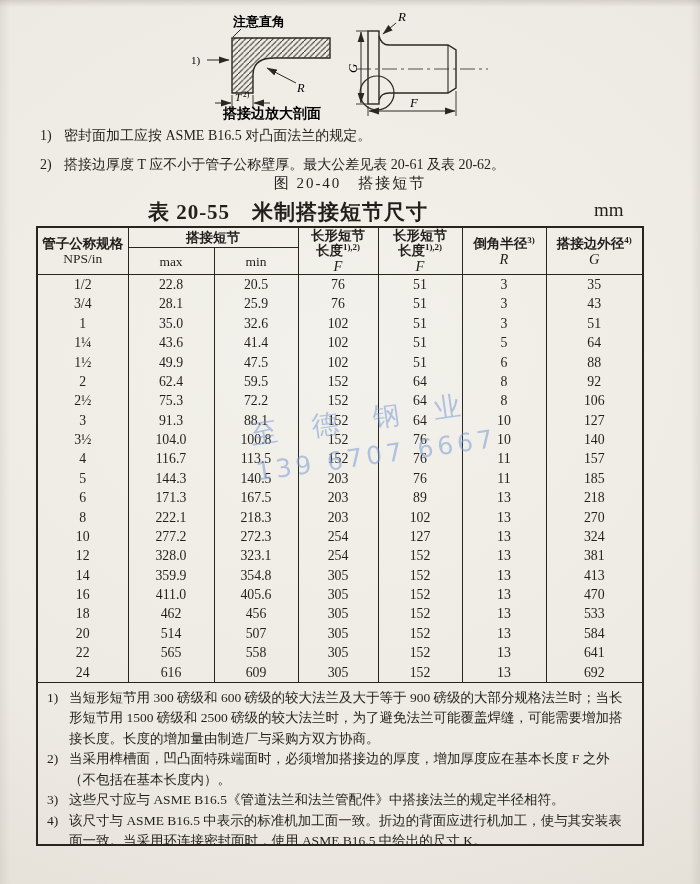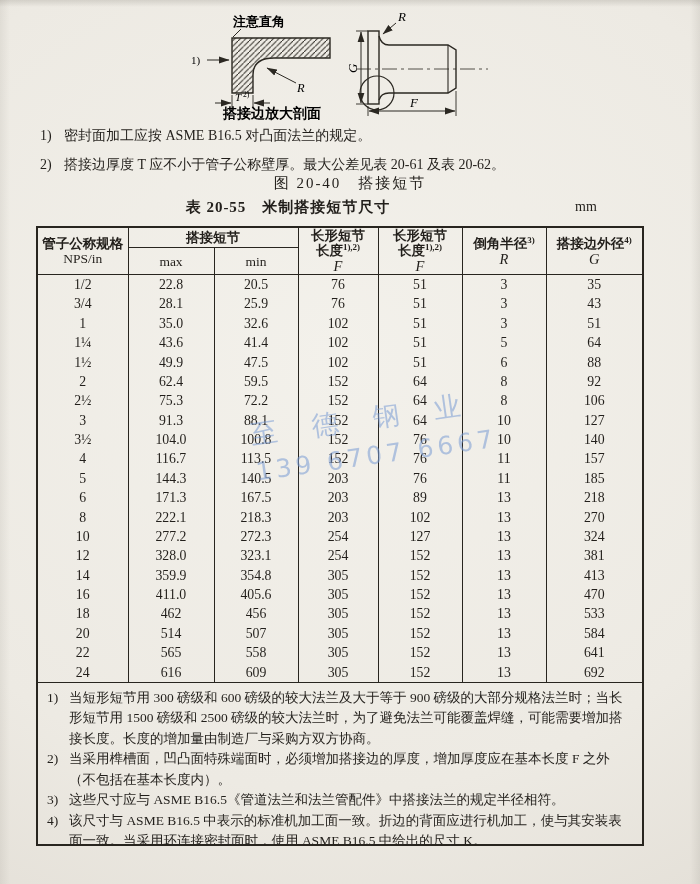--- a/index.html
+++ b/index.html
@@ -7,22 +7,22 @@
   .paper{position:relative;width:700px;height:884px;overflow:hidden;
     background:
       linear-gradient(180deg, rgba(110,105,95,.20) 0px, rgba(110,105,95,0) 7px),
       linear-gradient(90deg, rgba(110,105,95,.10) 0px, rgba(110,105,95,0) 10px, rgba(110,105,95,0) 690px, rgba(110,105,95,.12) 700px),
       radial-gradient(ellipse 130% 90% at 48% 40%, #f3f1eb 0%, #edeae3 55%, #ddd8cf 100%);}
   .abs{position:absolute;}
   svg text{font-family:"Liberation Serif","DejaVu Serif",serif;}
   .note-line{display:flex;font-size:14px;line-height:18px;white-space:nowrap;}
   .note-num{flex:0 0 24px;}
   .fig-caption{left:0;top:174px;width:700px;text-align:center;font-size:15px;letter-spacing:2px;}
-  .tbl-title{left:0;top:198px;width:576px;text-align:center;font-size:15px;font-weight:bold;letter-spacing:1px;}
-  .unit{left:575px;top:199px;font-size:14px;}
+  .tbl-title{left:0;top:198px;width:576px;text-align:center;font-size:21px;font-weight:bold;letter-spacing:1px;}
+  .unit{left:594px;top:199px;font-size:19px;}
   .twrap{left:36px;top:226px;width:608px;height:620px;border:2px solid #28251f;box-sizing:border-box;overflow:hidden;}
   table{border-collapse:collapse;table-layout:fixed;width:604px;}
   th,td{padding:0;text-align:center;vertical-align:middle;}
   thead th{border-bottom:1.2px solid #28251f;font-size:13.5px;line-height:15px;}
   .bl{border-left:1.2px solid #28251f;}
   tbody td{height:19.38px;line-height:19.38px;font-size:13.8px;}
   .h-sub{font-weight:normal;font-size:13.5px;}
   sup{font-size:9px;line-height:0;}
   .sym{font-style:italic;font-weight:normal;font-size:14.5px;line-height:16px;}
   .fn{border-top:1.2px solid #28251f;padding:5px 8px 0 9px;font-size:13.5px;line-height:20.5px;text-align:left;}

